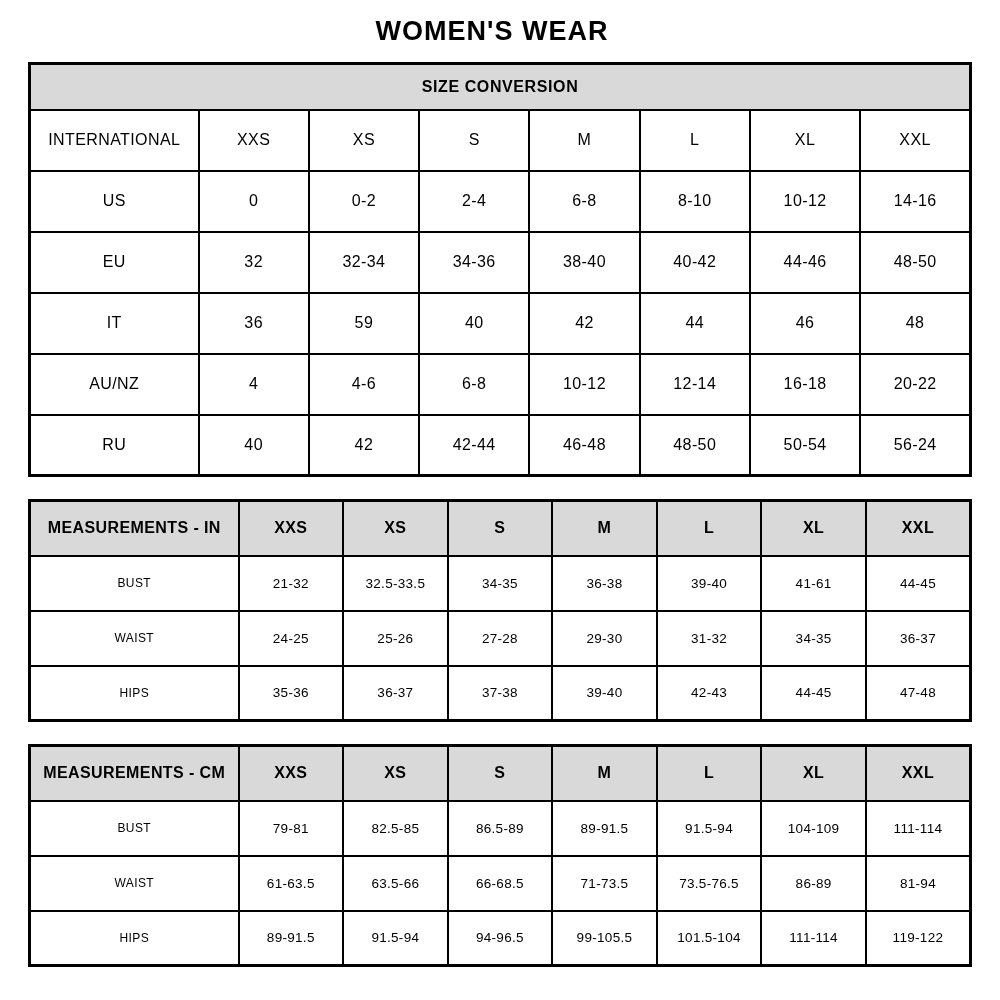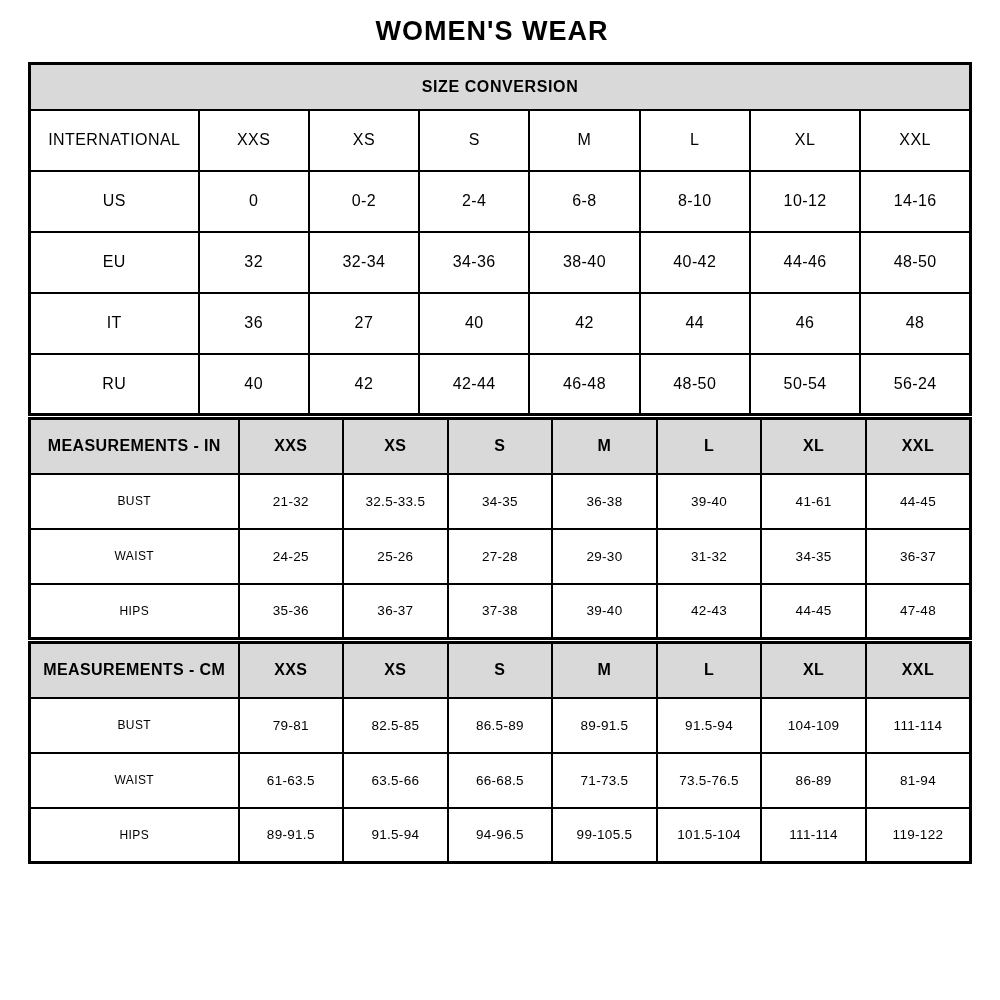--- a/index.html
+++ b/index.html
@@ -16,21 +16,21 @@
     font-size: 27px;
     font-weight: 700;
     letter-spacing: 1px;
     margin: 4px 0 15px 0;
   }
   table.tbl {
     border-collapse: collapse;
     table-layout: fixed;
     width: 944px;
     border: 3px solid #000;
-    margin-bottom: 1px;
+    margin-bottom: 22px;
   }
   table.tbl td {
     border: 2px solid #000;
     text-align: center;
     vertical-align: middle;
     padding: 0;
     overflow: hidden;
     white-space: nowrap;
   }
   
@@ -95,26 +95,36 @@
       <td>32-34</td>
       <td>34-36</td>
       <td>38-40</td>
       <td>40-42</td>
       <td>44-46</td>
       <td>48-50</td>
     </tr>
     <tr>
       <td>IT</td>
       <td>36</td>
-      <td>27</td>
+      <td>59</td>
       <td>40</td>
       <td>42</td>
       <td>44</td>
       <td>46</td>
       <td>48</td>
+    </tr>
+    <tr>
+      <td>AU/NZ</td>
+      <td>4</td>
+      <td>4-6</td>
+      <td>6-8</td>
+      <td>10-12</td>
+      <td>12-14</td>
+      <td>16-18</td>
+      <td>20-22</td>
     </tr>
     <tr>
       <td>RU</td>
       <td>40</td>
       <td>42</td>
       <td>42-44</td>
       <td>46-48</td>
       <td>48-50</td>
       <td>50-54</td>
       <td>56-24</td>

